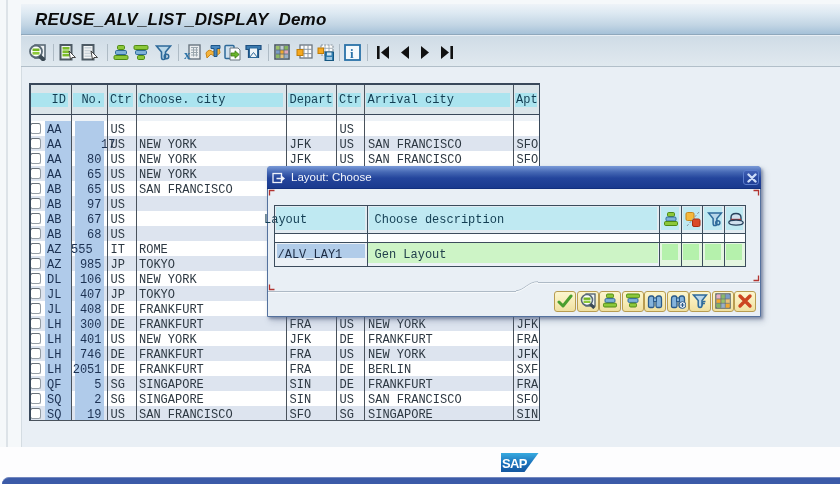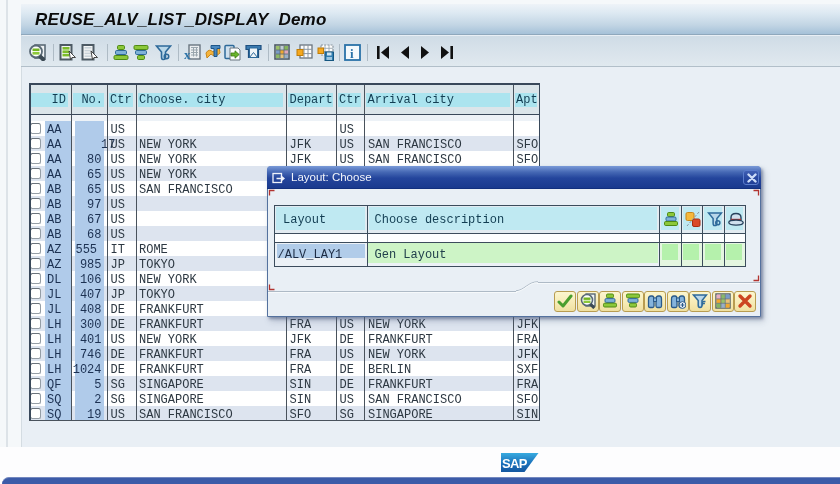--- a/index.html
+++ b/index.html
@@ -220,21 +220,21 @@
 <div class="a mono" style="left:516.5px;top:212.5px"></div>
 <div class="a mono" style="left:47px;top:227.5px;color:#1c3152">AB</div>
 <div class="a mono" style="left:71px;top:227.5px;width:30.5px;text-align:right;color:#1c3152">68</div>
 <div class="a mono" style="left:110.5px;top:227.5px">US</div>
 <div class="a mono" style="left:139px;top:227.5px"></div>
 <div class="a mono" style="left:289.5px;top:227.5px"></div>
 <div class="a mono" style="left:339.5px;top:227.5px"></div>
 <div class="a mono" style="left:368px;top:227.5px"></div>
 <div class="a mono" style="left:516.5px;top:227.5px"></div>
 <div class="a mono" style="left:47px;top:242.5px;color:#1c3152">AZ</div>
-<div class="a mono" style="left:71px;top:242.5px;width:30.5px;text-align:center;color:#1c3152">555</div>
+<div class="a mono" style="left:71px;top:242.5px;width:30.5px;text-align:left;color:#1c3152">555</div>
 <div class="a mono" style="left:110.5px;top:242.5px">IT</div>
 <div class="a mono" style="left:139px;top:242.5px">ROME</div>
 <div class="a mono" style="left:289.5px;top:242.5px">FCO</div>
 <div class="a mono" style="left:339.5px;top:242.5px">JP</div>
 <div class="a mono" style="left:368px;top:242.5px">TOKYO</div>
 <div class="a mono" style="left:516.5px;top:242.5px">TYO</div>
 <div class="a mono" style="left:47px;top:257.5px;color:#1c3152">AZ</div>
 <div class="a mono" style="left:71px;top:257.5px;width:30.5px;text-align:right;color:#1c3152">985</div>
 <div class="a mono" style="left:110.5px;top:257.5px">JP</div>
 <div class="a mono" style="left:139px;top:257.5px">TOKYO</div>
@@ -284,21 +284,21 @@
 <div class="a mono" style="left:516.5px;top:332.5px">FRA</div>
 <div class="a mono" style="left:47px;top:347.5px;color:#1c3152">LH</div>
 <div class="a mono" style="left:71px;top:347.5px;width:30.5px;text-align:right;color:#1c3152">746</div>
 <div class="a mono" style="left:110.5px;top:347.5px">DE</div>
 <div class="a mono" style="left:139px;top:347.5px">FRANKFURT</div>
 <div class="a mono" style="left:289.5px;top:347.5px">FRA</div>
 <div class="a mono" style="left:339.5px;top:347.5px">US</div>
 <div class="a mono" style="left:368px;top:347.5px">NEW YORK</div>
 <div class="a mono" style="left:516.5px;top:347.5px">JFK</div>
 <div class="a mono" style="left:47px;top:362.5px;color:#1c3152">LH</div>
-<div class="a mono" style="left:71px;top:362.5px;width:30.5px;text-align:right;color:#1c3152">1024</div>
+<div class="a mono" style="left:71px;top:362.5px;width:30.5px;text-align:right;color:#1c3152">2051</div>
 <div class="a mono" style="left:110.5px;top:362.5px">DE</div>
 <div class="a mono" style="left:139px;top:362.5px">FRANKFURT</div>
 <div class="a mono" style="left:289.5px;top:362.5px">FRA</div>
 <div class="a mono" style="left:339.5px;top:362.5px">DE</div>
 <div class="a mono" style="left:368px;top:362.5px">BERLIN</div>
 <div class="a mono" style="left:516.5px;top:362.5px">SXF</div>
 <div class="a mono" style="left:47px;top:377.5px;color:#1c3152">QF</div>
 <div class="a mono" style="left:71px;top:377.5px;width:30.5px;text-align:right;color:#1c3152">5</div>
 <div class="a mono" style="left:110.5px;top:377.5px">SG</div>
 <div class="a mono" style="left:139px;top:377.5px">SINGAPORE</div>
@@ -410,21 +410,21 @@
 <div class="a" style="left:276.5px;top:243.5px;width:88px;height:14.5px;background:#b1cce9"></div>
 <div class="a" style="left:368px;top:242.5px;width:290px;height:20.5px;background:#cdf4c6"></div>
 <div class="a" style="left:659px;top:241.5px;width:21.5px;height:24px;background:#e4f6e0"></div>
 <div class="a" style="left:661.75px;top:243.5px;width:16px;height:16px;background:#b5f1ac"></div>
 <div class="a" style="left:680.5px;top:241.5px;width:21.5px;height:24px;background:#e4f6e0"></div>
 <div class="a" style="left:683.25px;top:243.5px;width:16px;height:16px;background:#b5f1ac"></div>
 <div class="a" style="left:702px;top:241.5px;width:21.5px;height:24px;background:#e4f6e0"></div>
 <div class="a" style="left:704.75px;top:243.5px;width:16px;height:16px;background:#b5f1ac"></div>
 <div class="a" style="left:723.5px;top:241.5px;width:21.5px;height:24px;background:#e4f6e0"></div>
 <div class="a" style="left:726.25px;top:243.5px;width:16px;height:16px;background:#b5f1ac"></div>
-<div class="a hdtx" style="left:283px;top:212.5px">Layout</div>
+<div class="a hdtx" style="left:264px;top:212.5px">Layout</div>
 <div class="a hdtx" style="left:374.5px;top:212.5px">Choose description</div>
 <div class="a mono" style="left:277.5px;top:247.5px;color:#1d2c44">/ALV_LAY1</div>
 <div class="a mono" style="left:374.5px;top:247.5px;color:#22404c">Gen Layout</div>
 <svg class="a" style="left:663px;top:210.5px" width="16" height="16" viewBox="0 0 16 16">
     <rect x="4.5" y="1.5" width="7" height="4" rx="1.2" fill="#8cc83a" stroke="#4e8a14"></rect>
     <rect x="3" y="6" width="10" height="4" rx="1.2" fill="#7fb2d8" stroke="#2e6a9a"></rect>
     <rect x="1.5" y="10.5" width="13" height="4" rx="1.2" fill="#8cc83a" stroke="#4e8a14"></rect>
   </svg>
 <svg class="a" style="left:684.5px;top:210.5px" width="16" height="16" viewBox="0 0 16 16">
     <rect x="1" y="1.5" width="8" height="8" rx="1.5" fill="#f5b83c" stroke="#c8861a"></rect>

